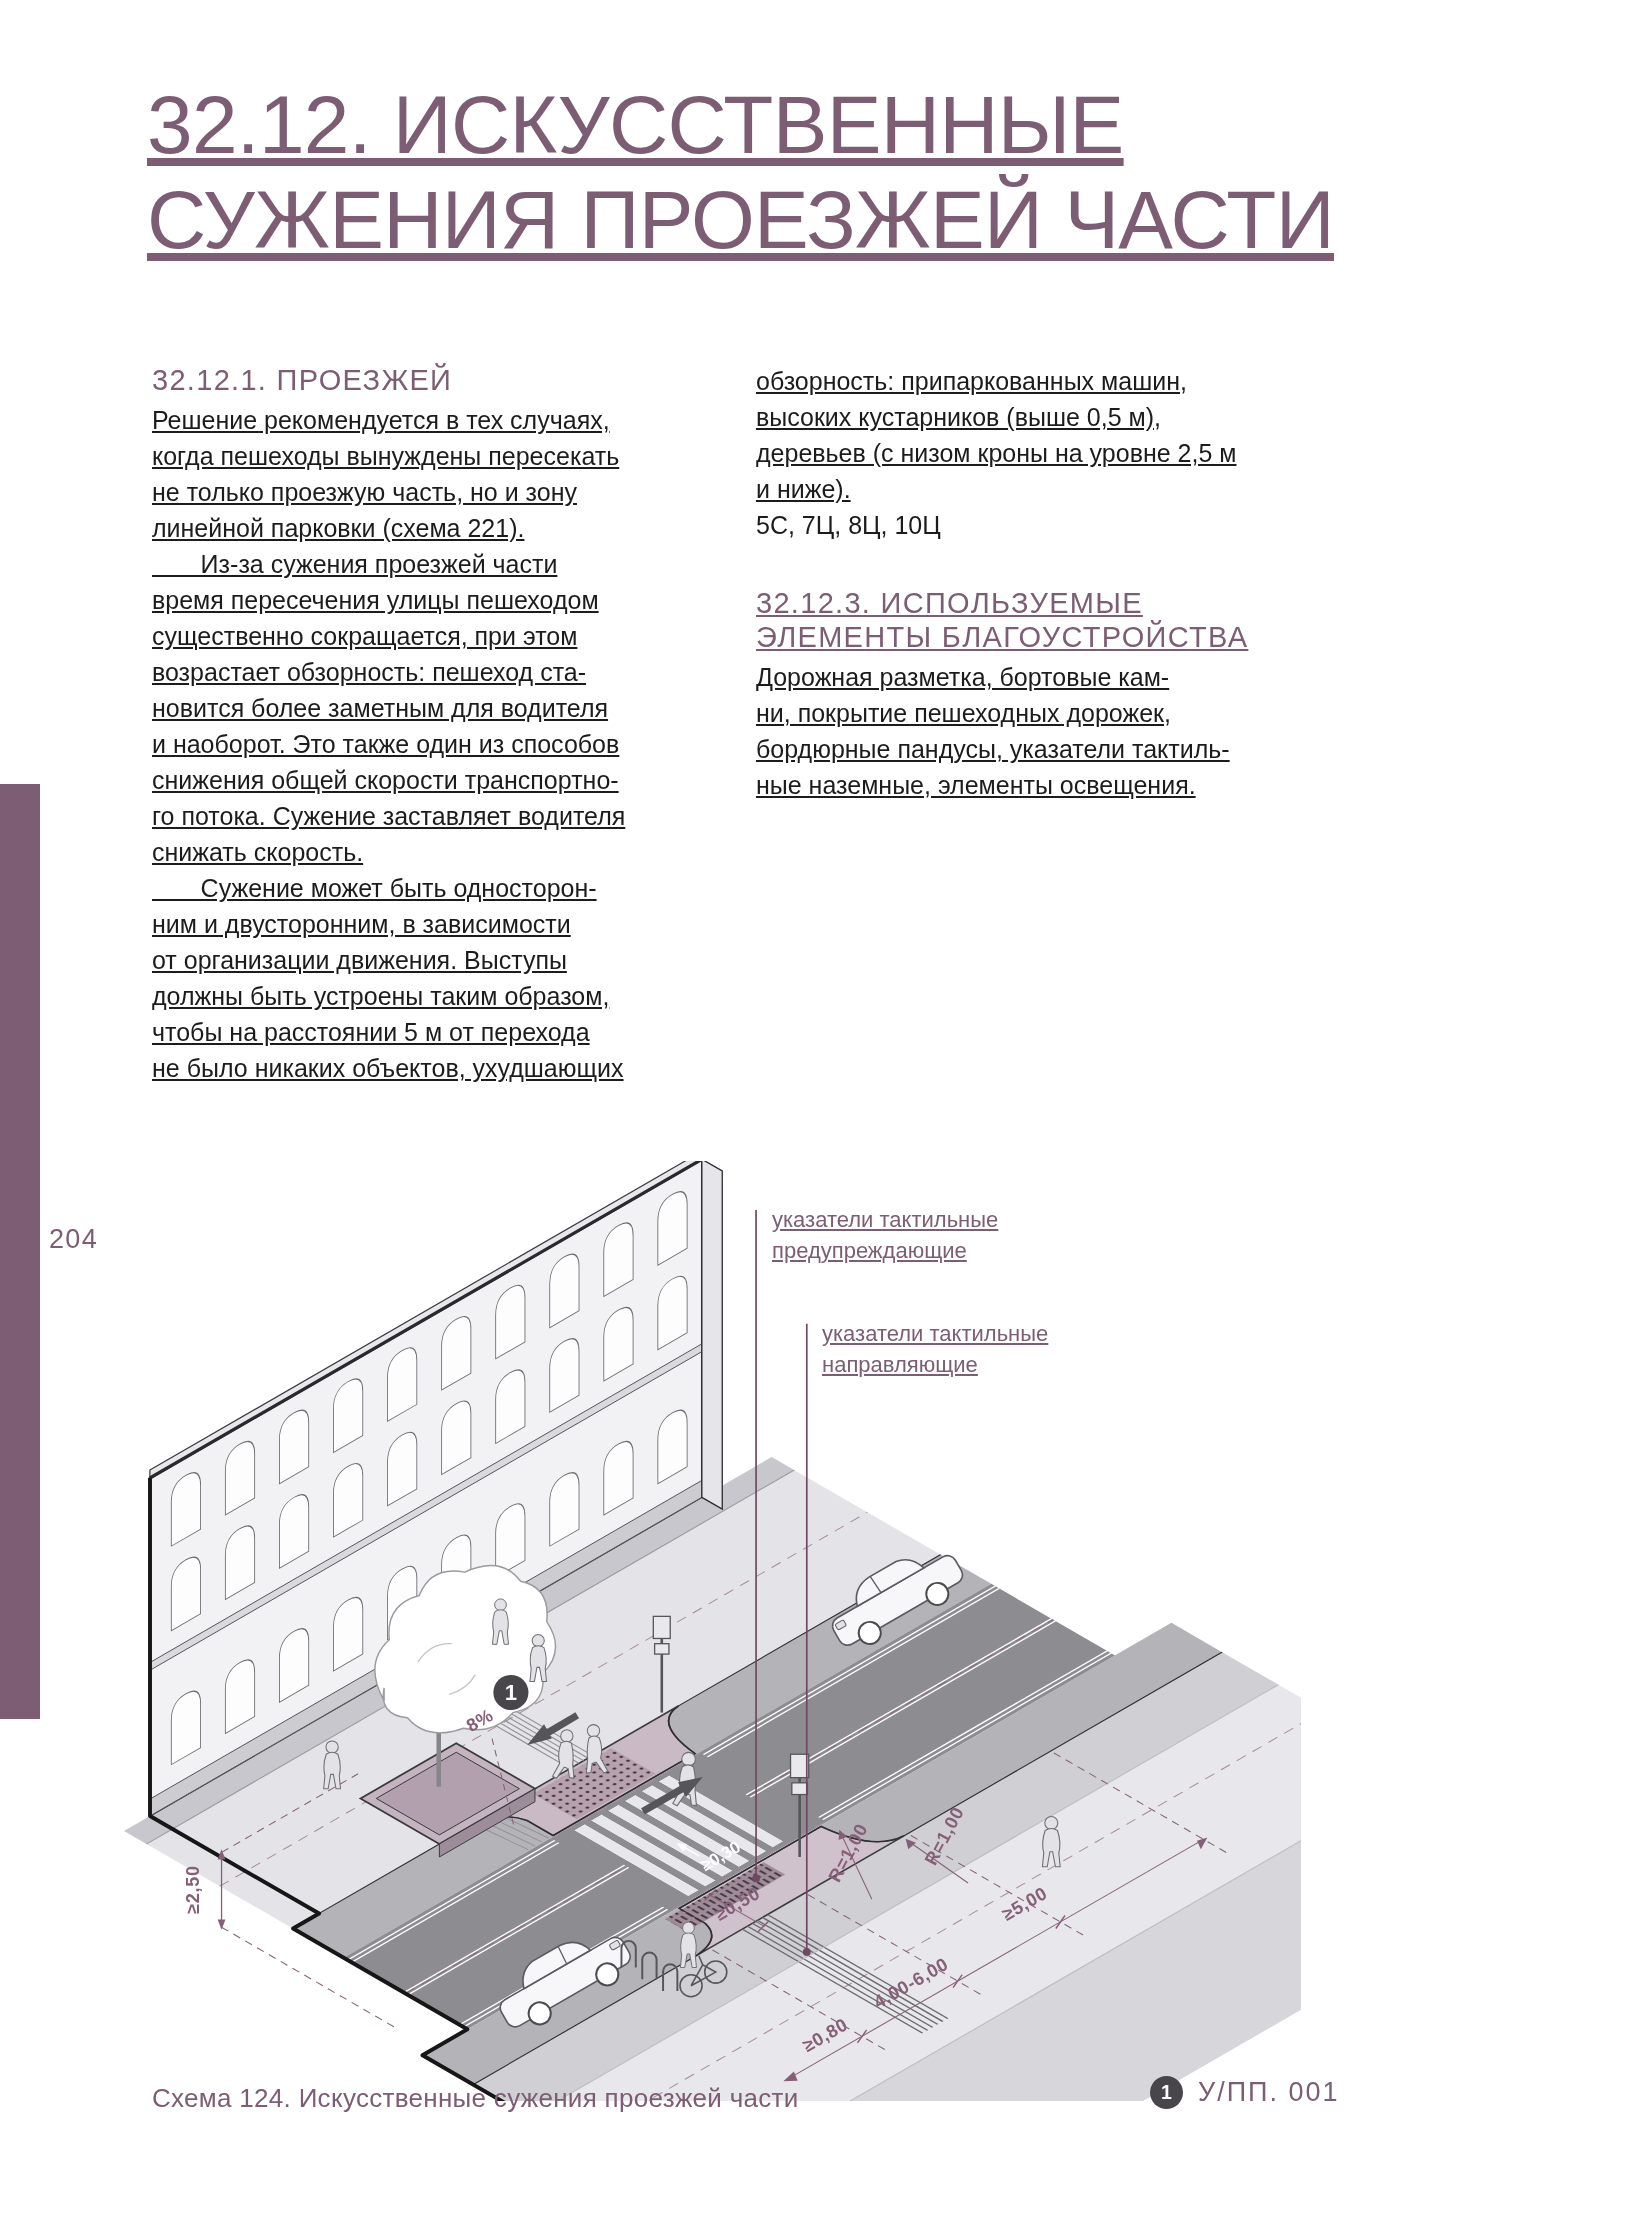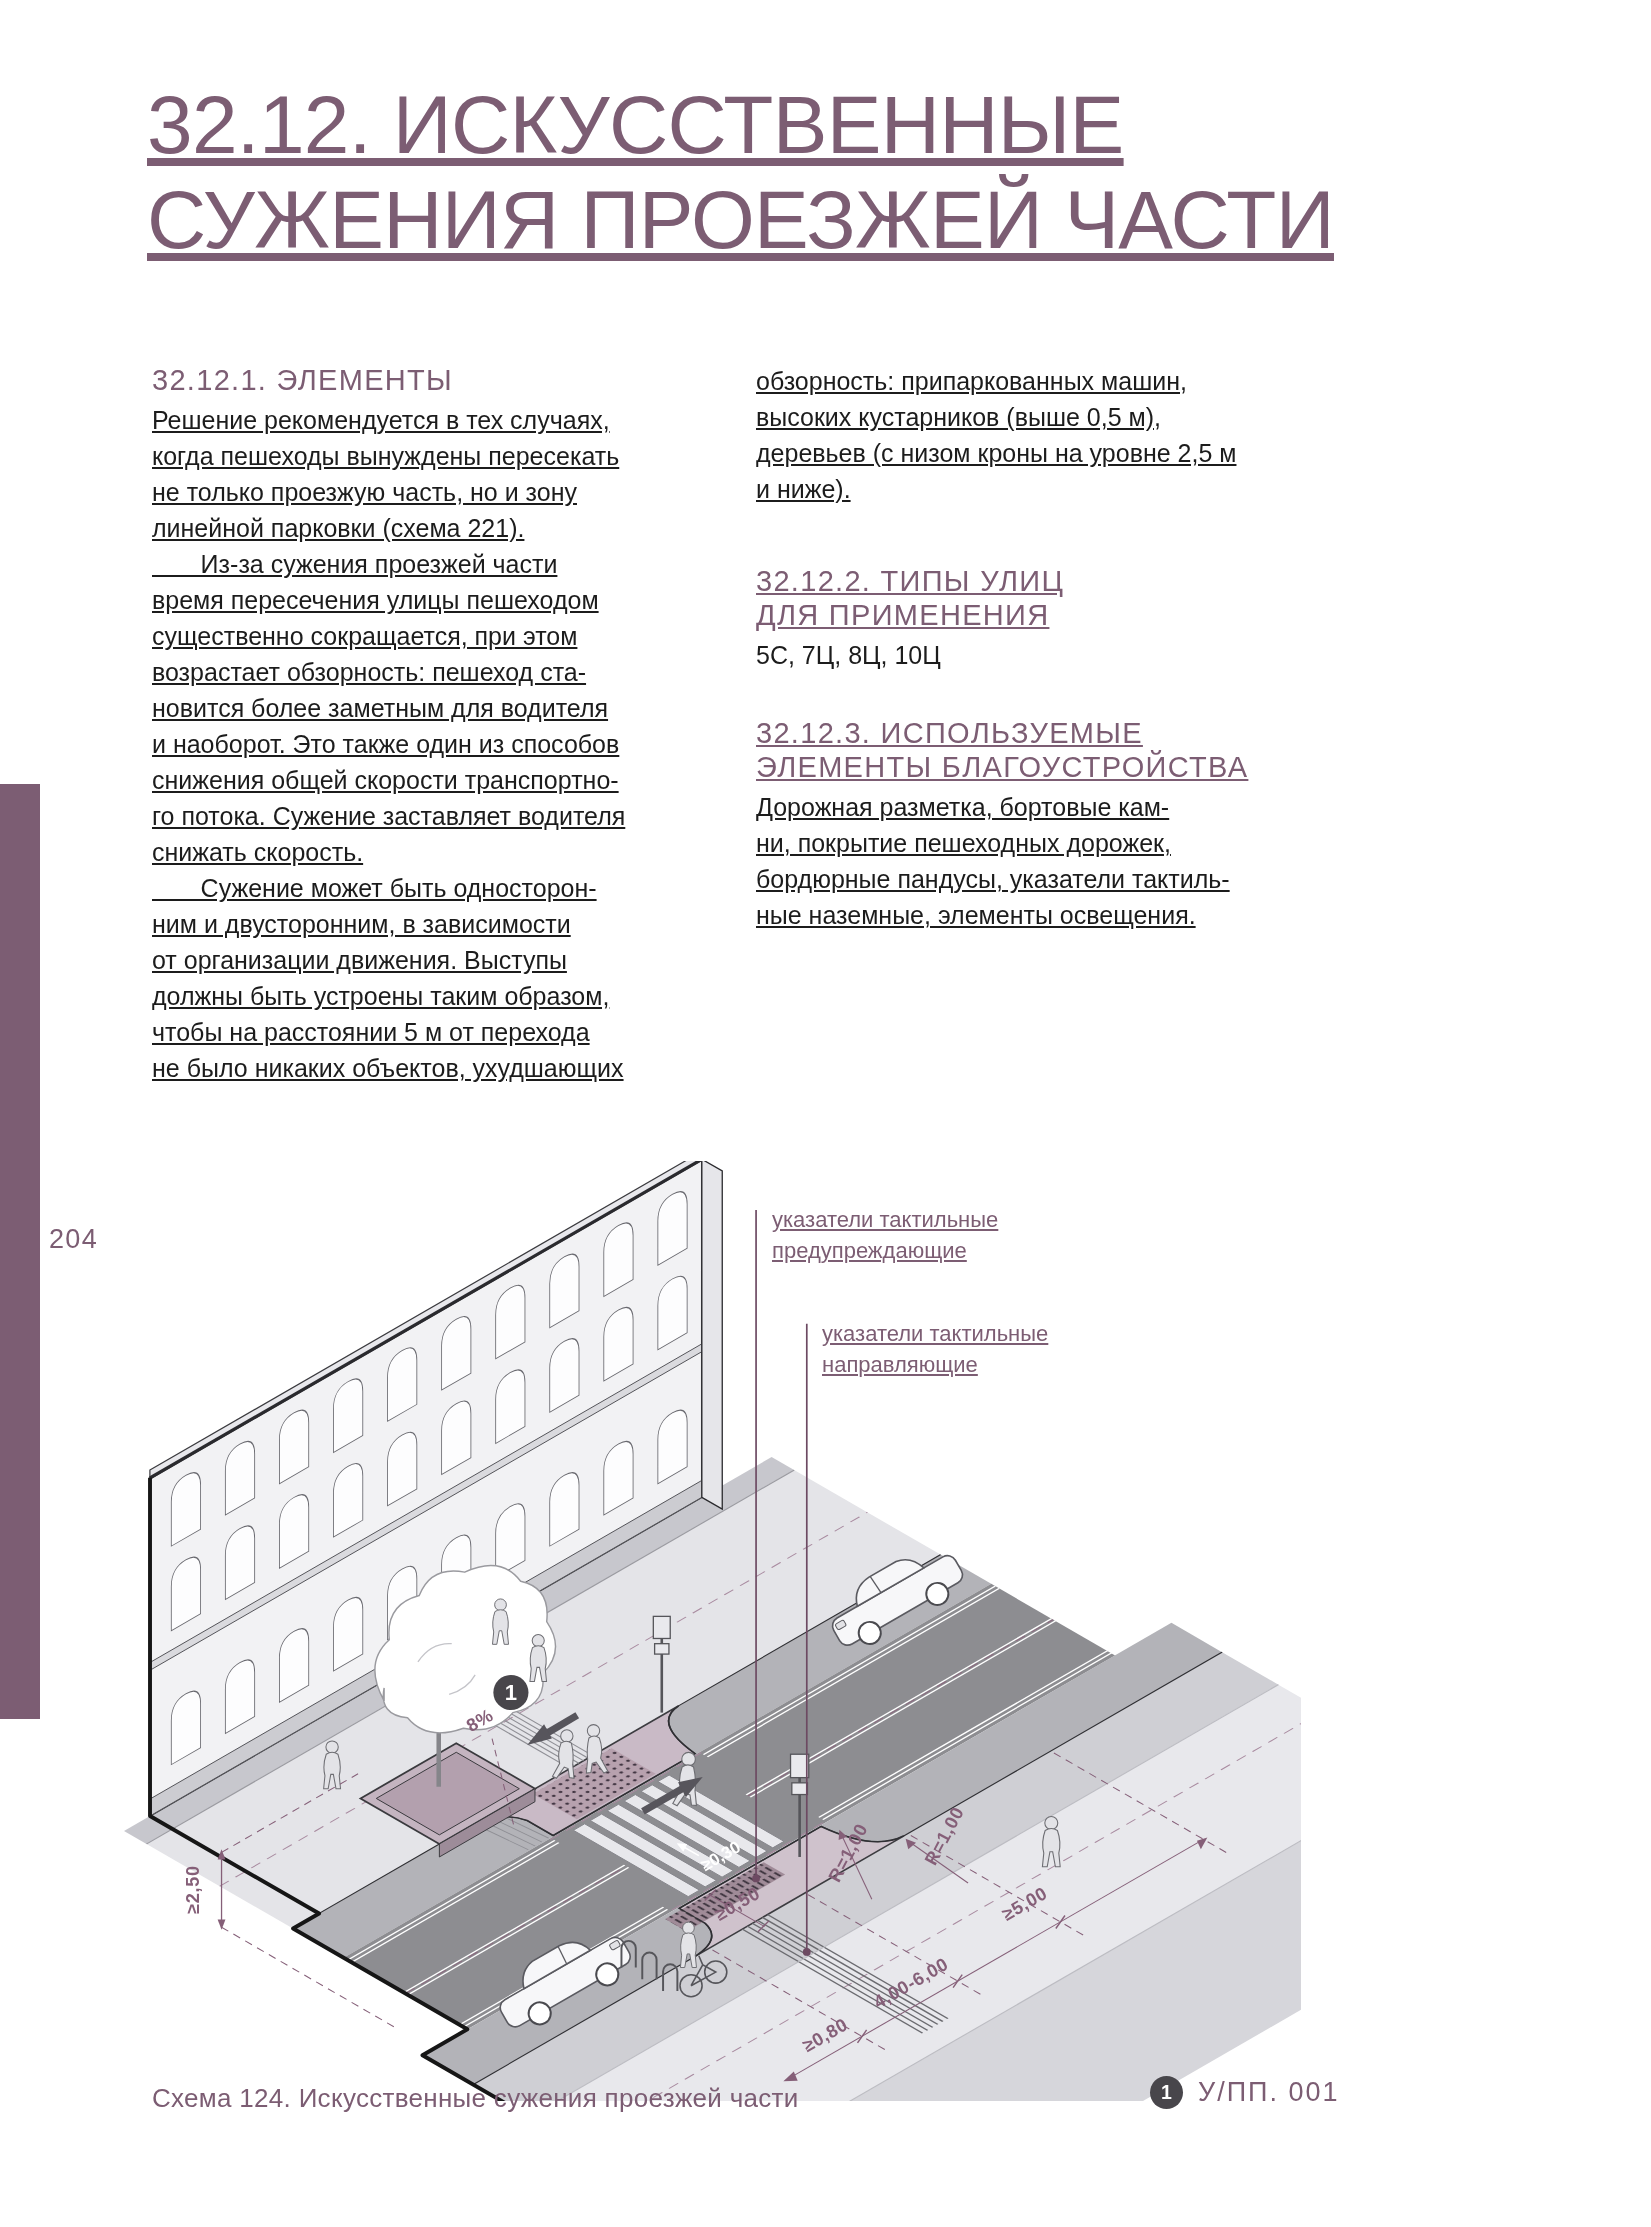--- a/index.html
+++ b/index.html
@@ -68,21 +68,21 @@
 </head>
 <body>
 
 <div class="sidebar-bar"></div>
 <div class="page-number">204</div>
 
 <h1 class="page-title prelines">32.12. ИСКУССТВЕННЫЕ
 СУЖЕНИЯ ПРОЕЗЖЕЙ ЧАСТИ</h1>
 
 <div class="col col-left">
-  <div class="sec-heading">32.12.1. ЭЛЕМЕНТЫ</div>
+  <div class="sec-heading">32.12.1. ПРОЕЗЖЕЙ</div>
   <div class="body-text prelines">Решение рекомендуется в тех случаях,
 когда пешеходы вынуждены пересекать
 не только проезжую часть, но и зону
 линейной парковки (схема 221).</div>
   <div class="body-text prelines">&nbsp;&nbsp;&nbsp;&nbsp;&nbsp;&nbsp;&nbsp;Из-за сужения проезжей части
 время пересечения улицы пешеходом
 существенно сокращается, при этом
 возрастает обзорность: пешеход ста-
 новится более заметным для водителя
 и наоборот. Это также один из способов
@@ -95,22 +95,20 @@
 должны быть устроены таким образом,
 чтобы на расстоянии 5 м от перехода
 не было никаких объектов, ухудшающих</div>
 </div>
 
 <div class="col col-right">
   <div class="body-text prelines">обзорность: припаркованных машин,
 высоких кустарников (выше 0,5 м),
 деревьев (с низом кроны на уровне 2,5 м
 и ниже).</div>
-  <div class="sec-heading prelines mt-sec">32.12.2. ТИПЫ УЛИЦ
-ДЛЯ ПРИМЕНЕНИЯ</div>
   <div class="body-text">5С, 7Ц, 8Ц, 10Ц</div>
   <div class="sec-heading prelines mt-sec2">32.12.3. ИСПОЛЬЗУЕМЫЕ
 ЭЛЕМЕНТЫ БЛАГОУСТРОЙСТВА</div>
   <div class="body-text prelines">Дорожная разметка, бортовые кам-
 ни, покрытие пешеходных дорожек,
 бордюрные пандусы, указатели тактиль-
 ные наземные, элементы освещения.</div>
 </div>
 
 <div class="figure-wrap">

